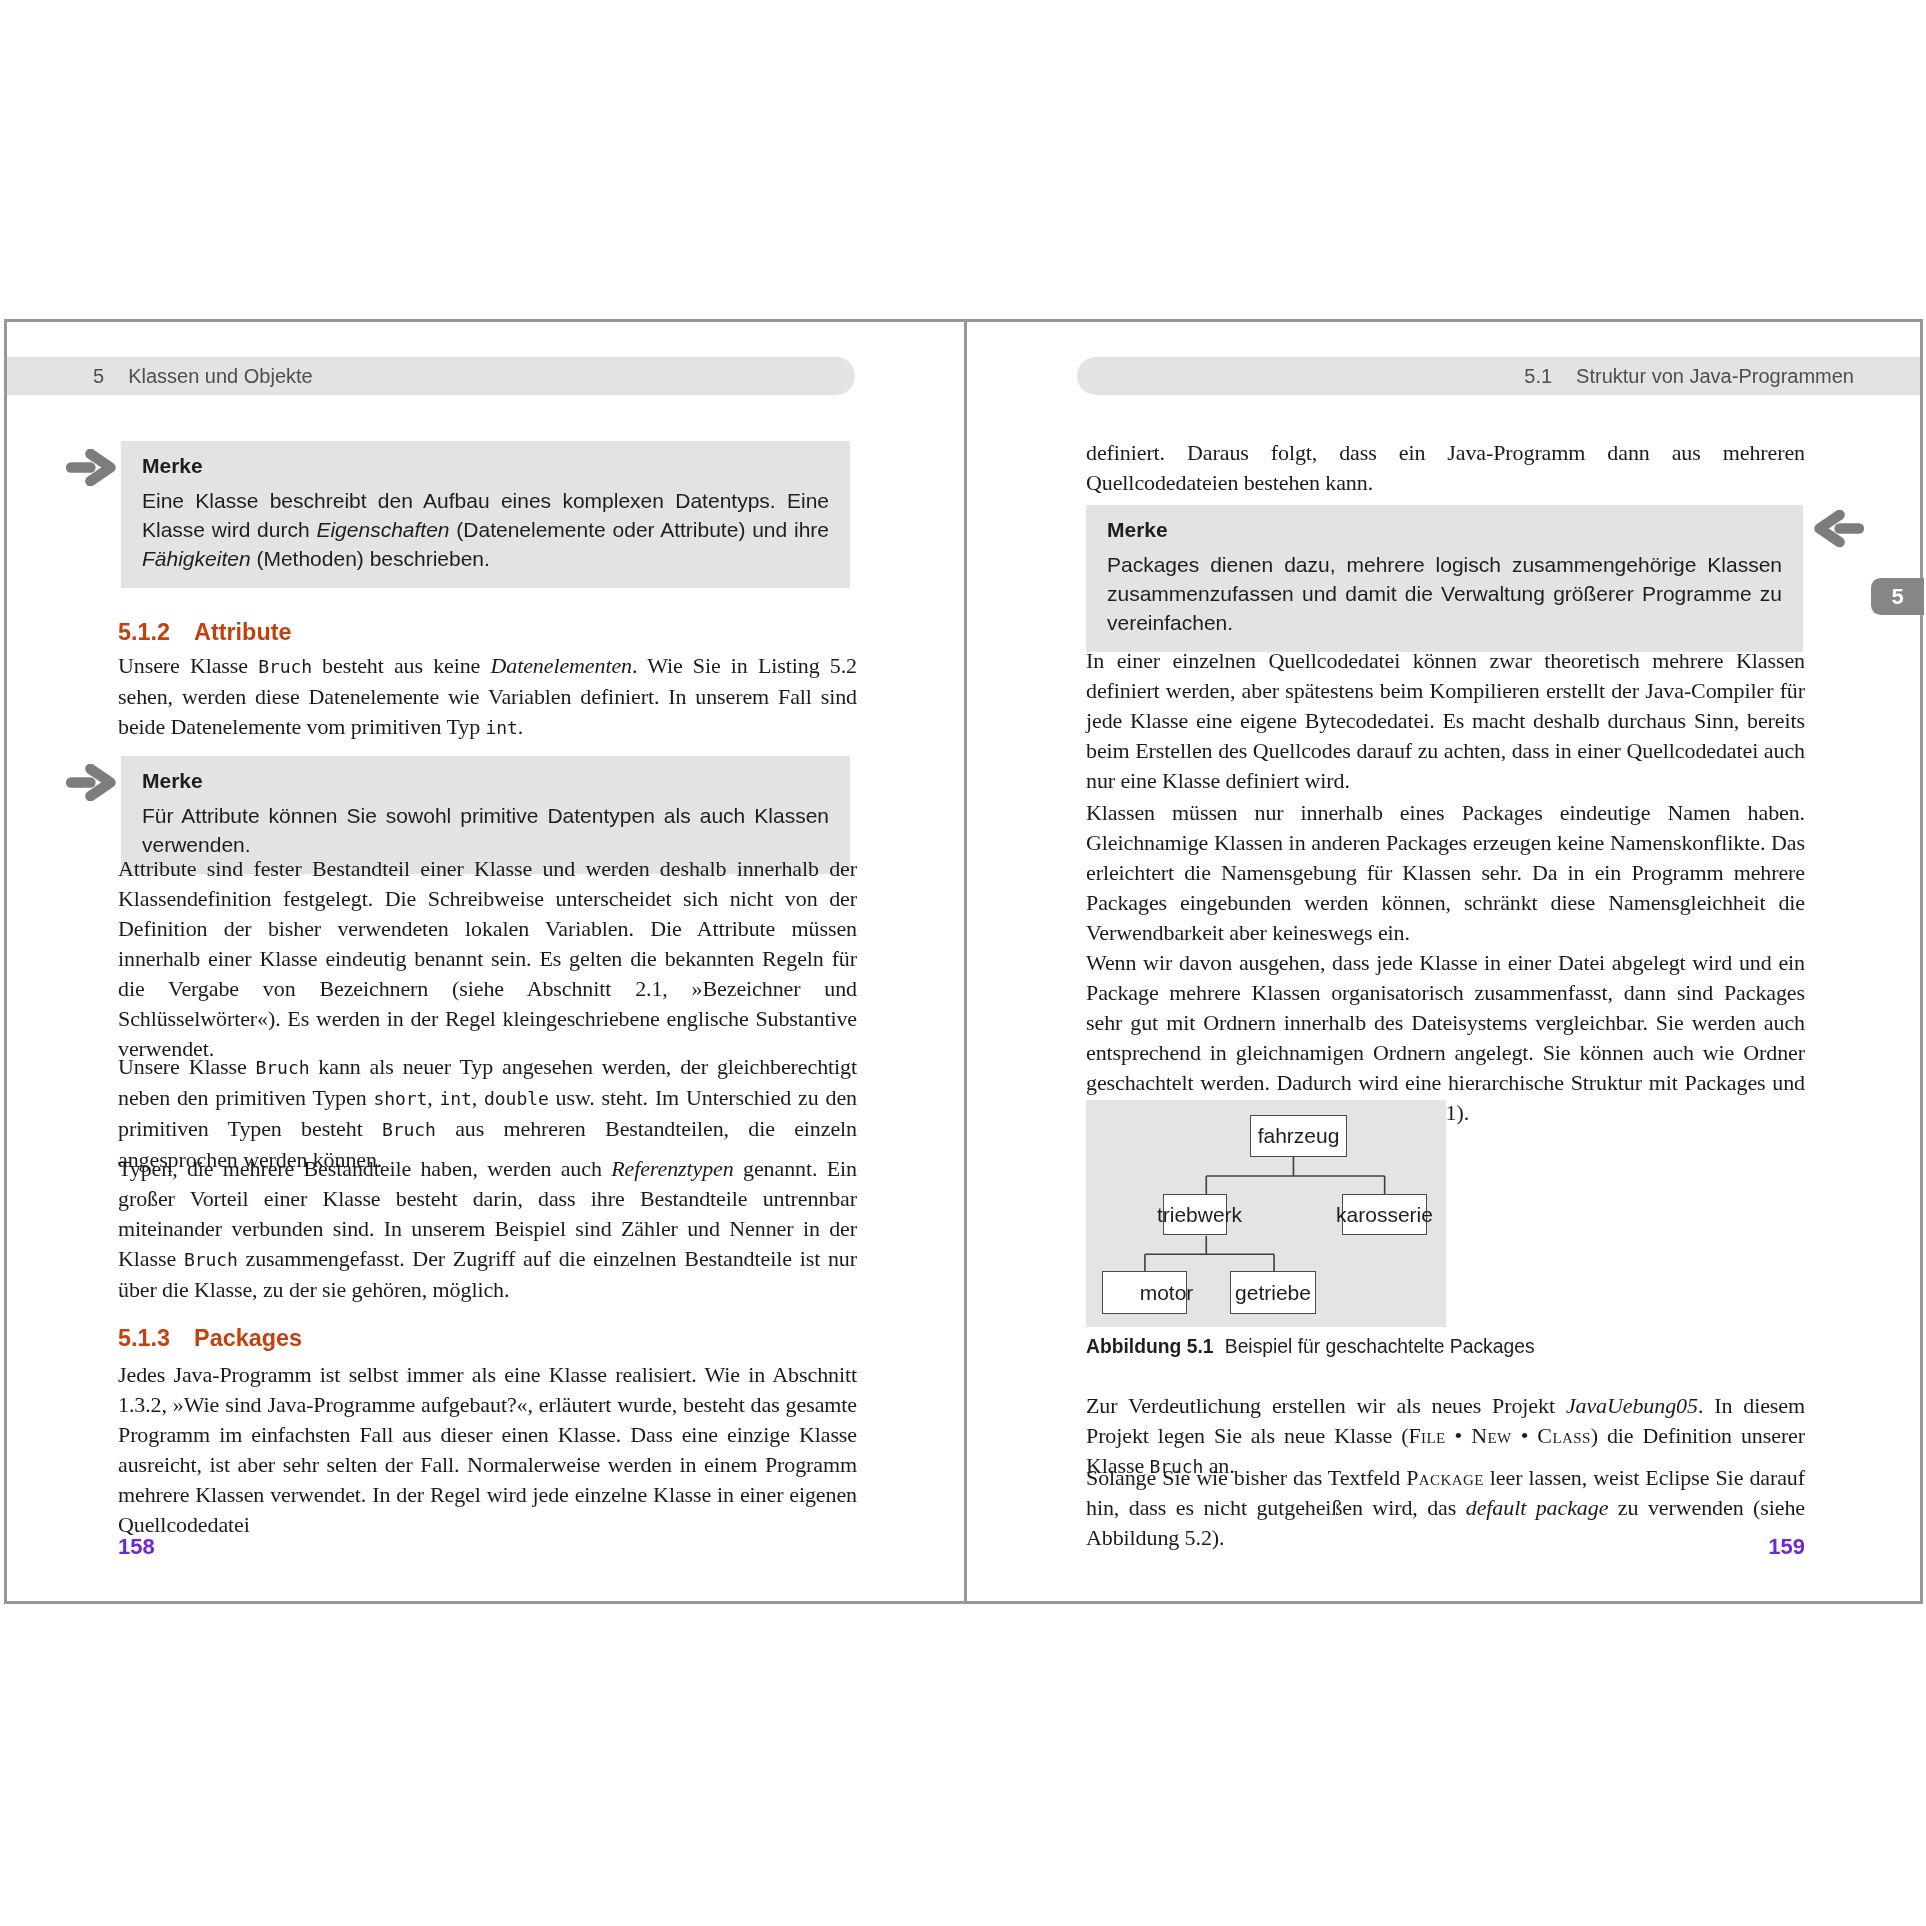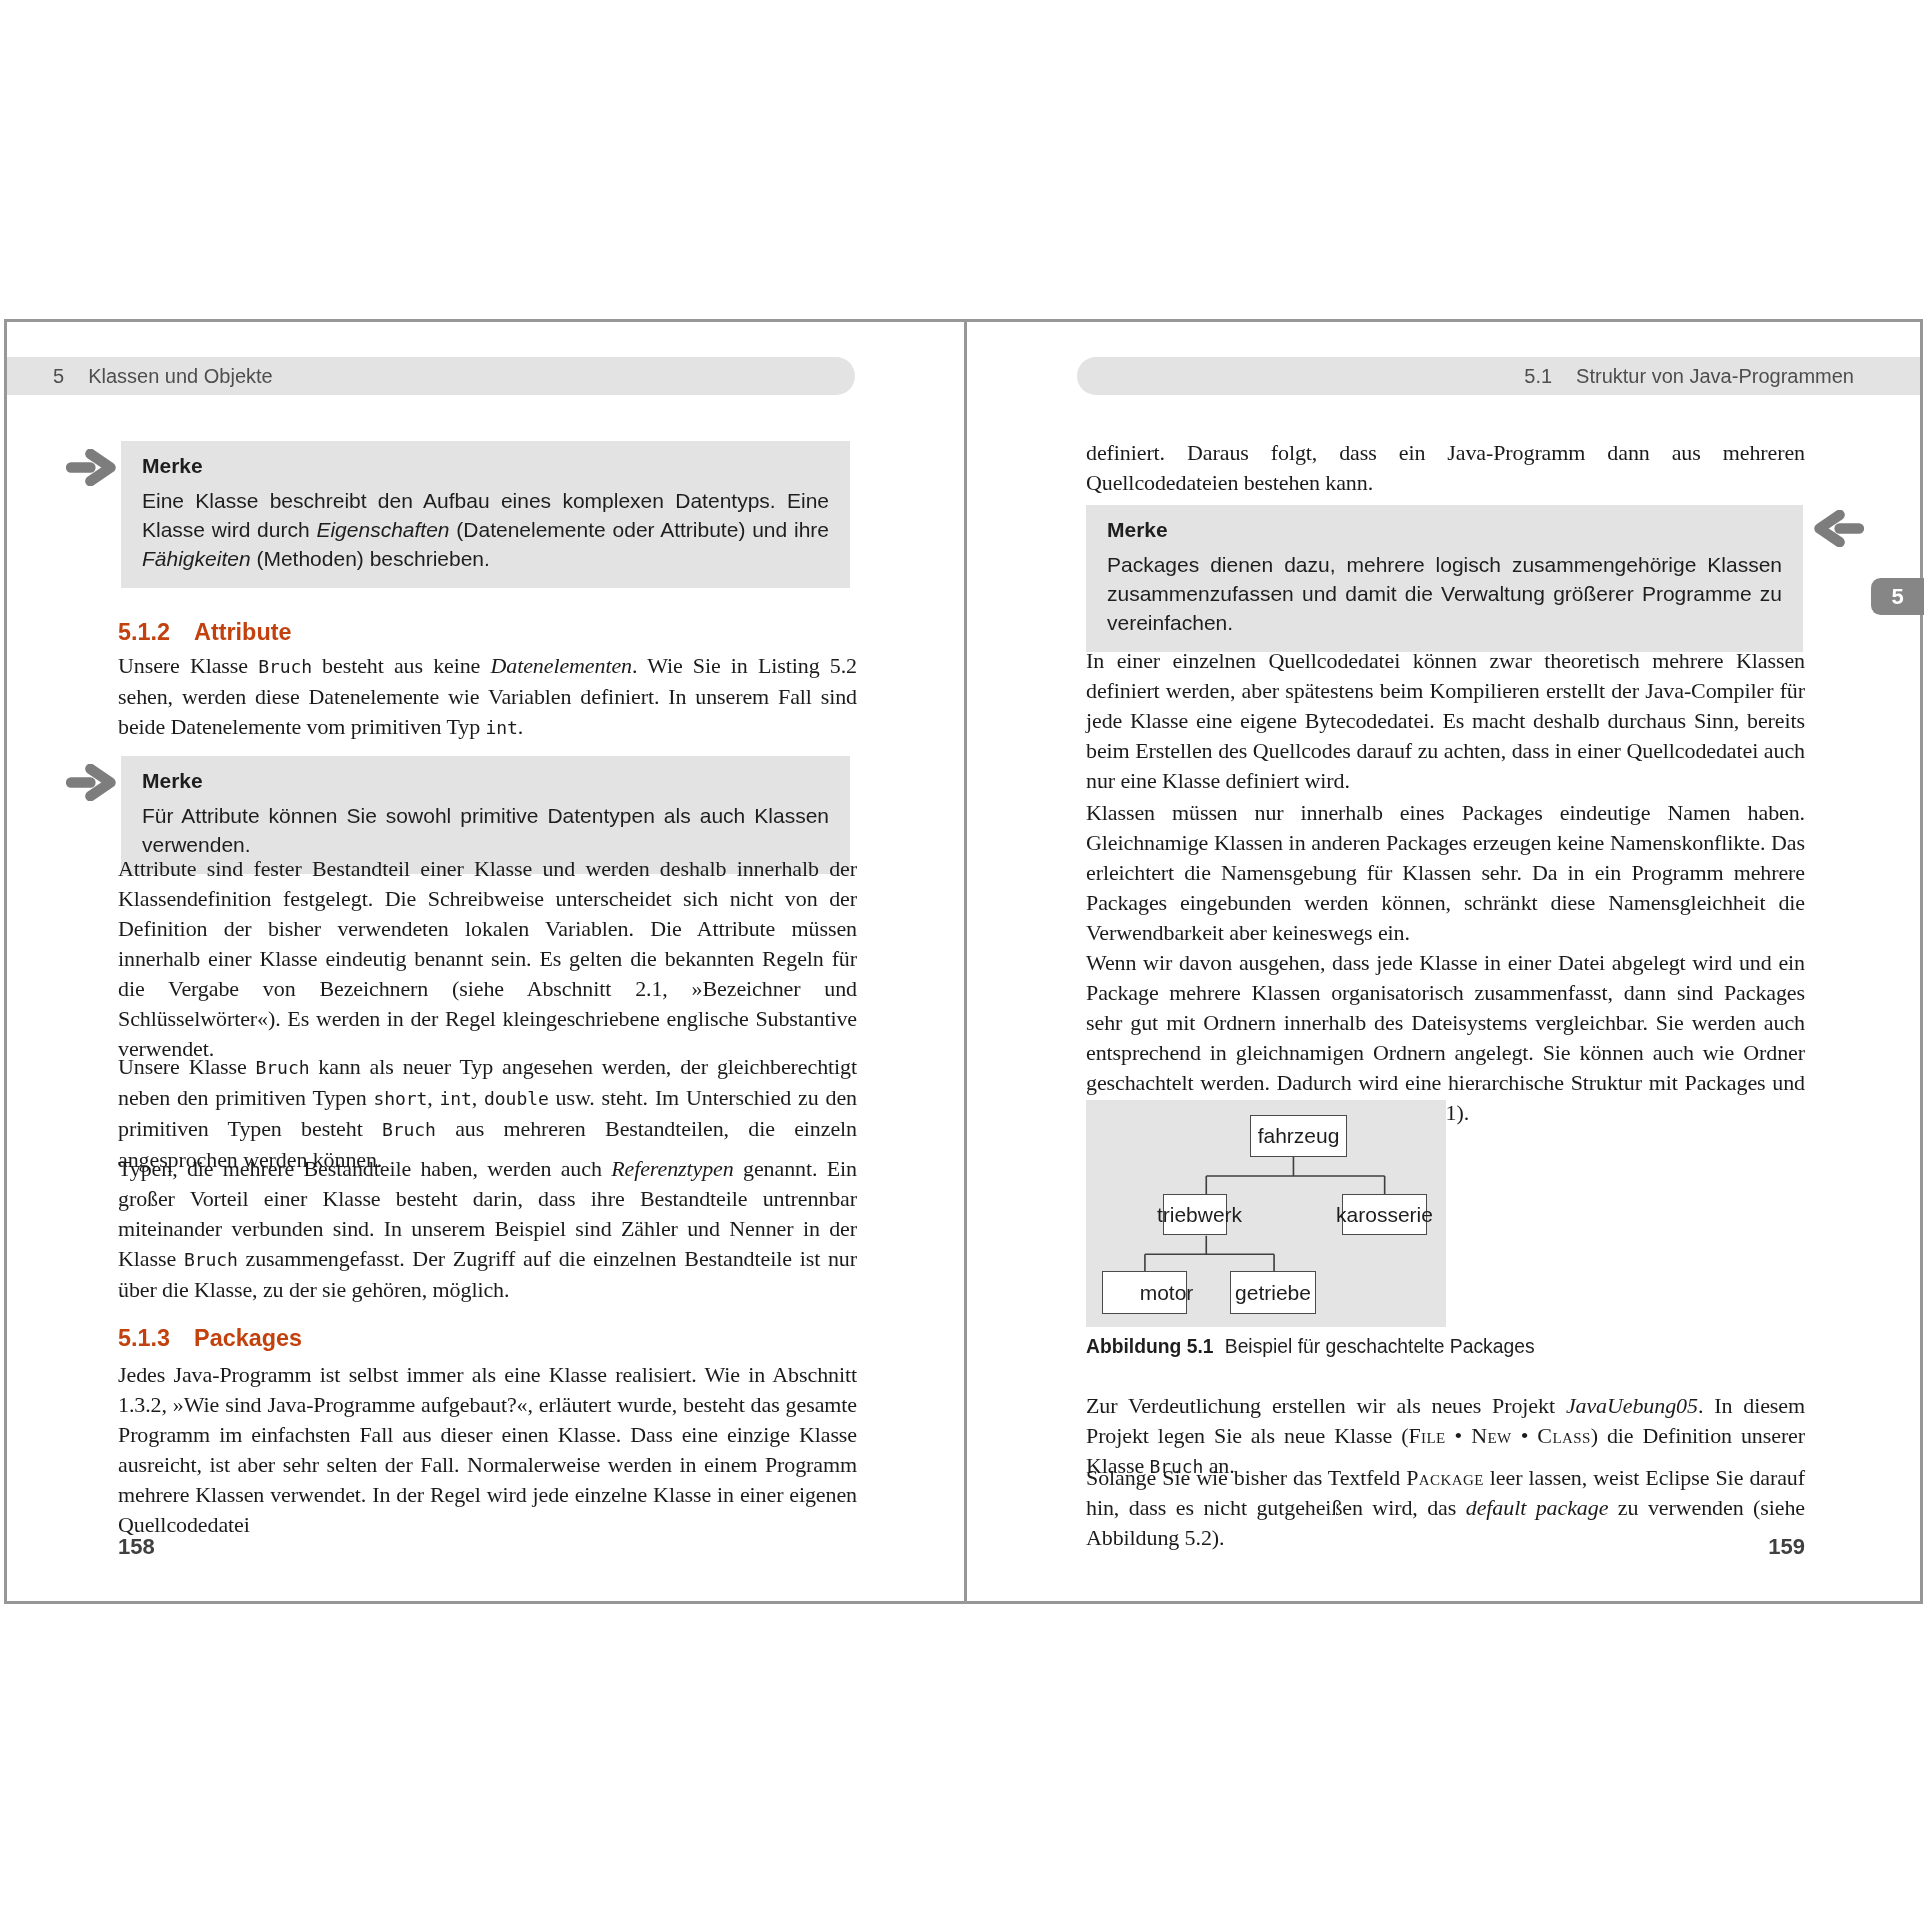--- a/index.html
+++ b/index.html
@@ -9,21 +9,21 @@
           border:3.2px solid #979797;box-sizing:border-box;background:#ffffff;}
   .divider{position:absolute;left:957px;top:0;width:3.2px;height:100%;background:#979797;}
   .page{position:absolute;top:0;height:100%;}
   .page-left{left:0;width:957px;}
   .page-right{left:960px;width:953px;}
 
   
   .runbar{position:absolute;height:38px;background:#e3e3e3;
           font-family:"Liberation Sans",sans-serif;font-size:20px;color:#4e4e4e;
           line-height:38px;white-space:nowrap;}
-  .runbar-left{left:0;top:35px;width:848px;border-radius:0 19.3px 19.3px 0;padding-left:46px;box-sizing:border-box;}
+  .runbar-left{left:0;top:35px;width:848px;border-radius:0 19.3px 19.3px 0;padding-left:86px;box-sizing:border-box;}
   .runbar-right{right:0;top:35px;width:843px;border-radius:19.3px 0 0 19.3px;text-align:right;padding-right:66px;box-sizing:border-box;}
   .runbar .num{margin-right:24px;}
 
   
   .para{position:absolute;font-size:22px;line-height:30px;text-align:justify;
         hyphens:auto;-webkit-hyphens:auto;letter-spacing:-0.1px;}
   .pl{left:111px;width:739px;}
   .pr{left:119px;width:719px;}
 
   .heading{position:absolute;left:111px;font-family:"Liberation Sans",sans-serif;
@@ -41,21 +41,21 @@
   .run-c{font-family:"DejaVu Sans Mono",monospace;font-size:0.82em;}
   .run-sc{font-variant:small-caps;letter-spacing:0.4px;}
 
   .arrow{position:absolute;width:52px;height:37px;}
 
   .chapter-tab{position:absolute;width:53px;height:37px;background:#868686;color:#ffffff;
                font-family:"Liberation Sans",sans-serif;font-weight:bold;font-size:22px;
                line-height:37px;text-align:center;border-radius:9.7px 0 0 9.7px;}
 
   .pagenum{position:absolute;font-family:"Liberation Sans",sans-serif;font-weight:bold;
-           font-size:22px;color:#404040;}
+           font-size:22px;color:#6d28d9;}
 
   
   .figure{position:absolute;background:#e4e4e4;}
   .fig-node{position:absolute;background:#ffffff;border:1.6px solid #4a4a4a;box-sizing:border-box;
             font-family:"Liberation Sans",sans-serif;font-size:21px;color:#1e1e1e;
             display:flex;align-items:center;justify-content:center;}
   .fig-lines{position:absolute;left:0;top:0;}
   .caption{position:absolute;left:119px;font-family:"Liberation Sans",sans-serif;font-size:19.3px;color:#1e1e1e;}
   .caption .cap-label{font-weight:bold;margin-right:11.3px;}
 </style>

